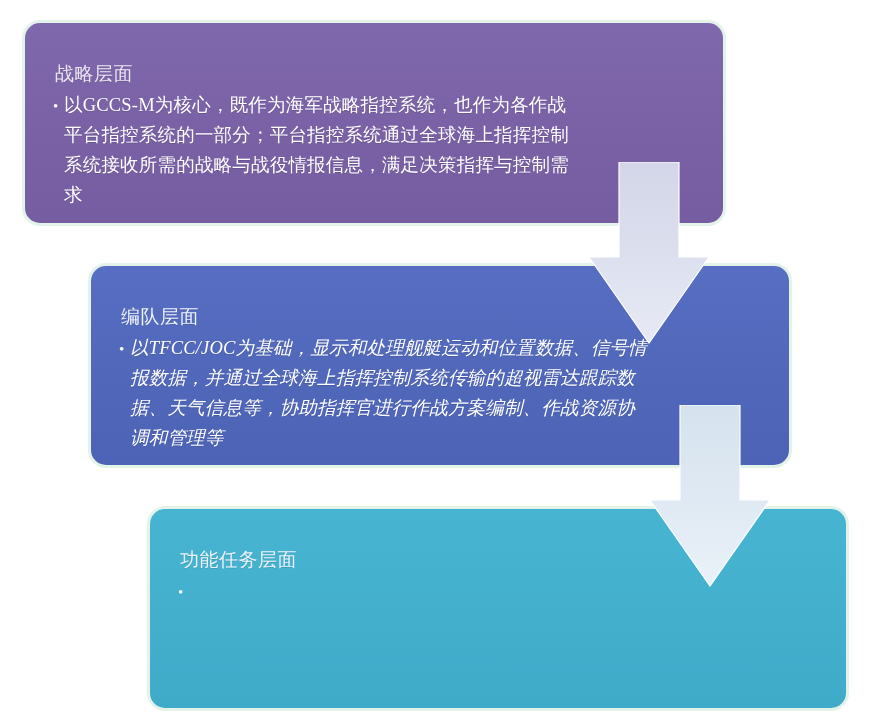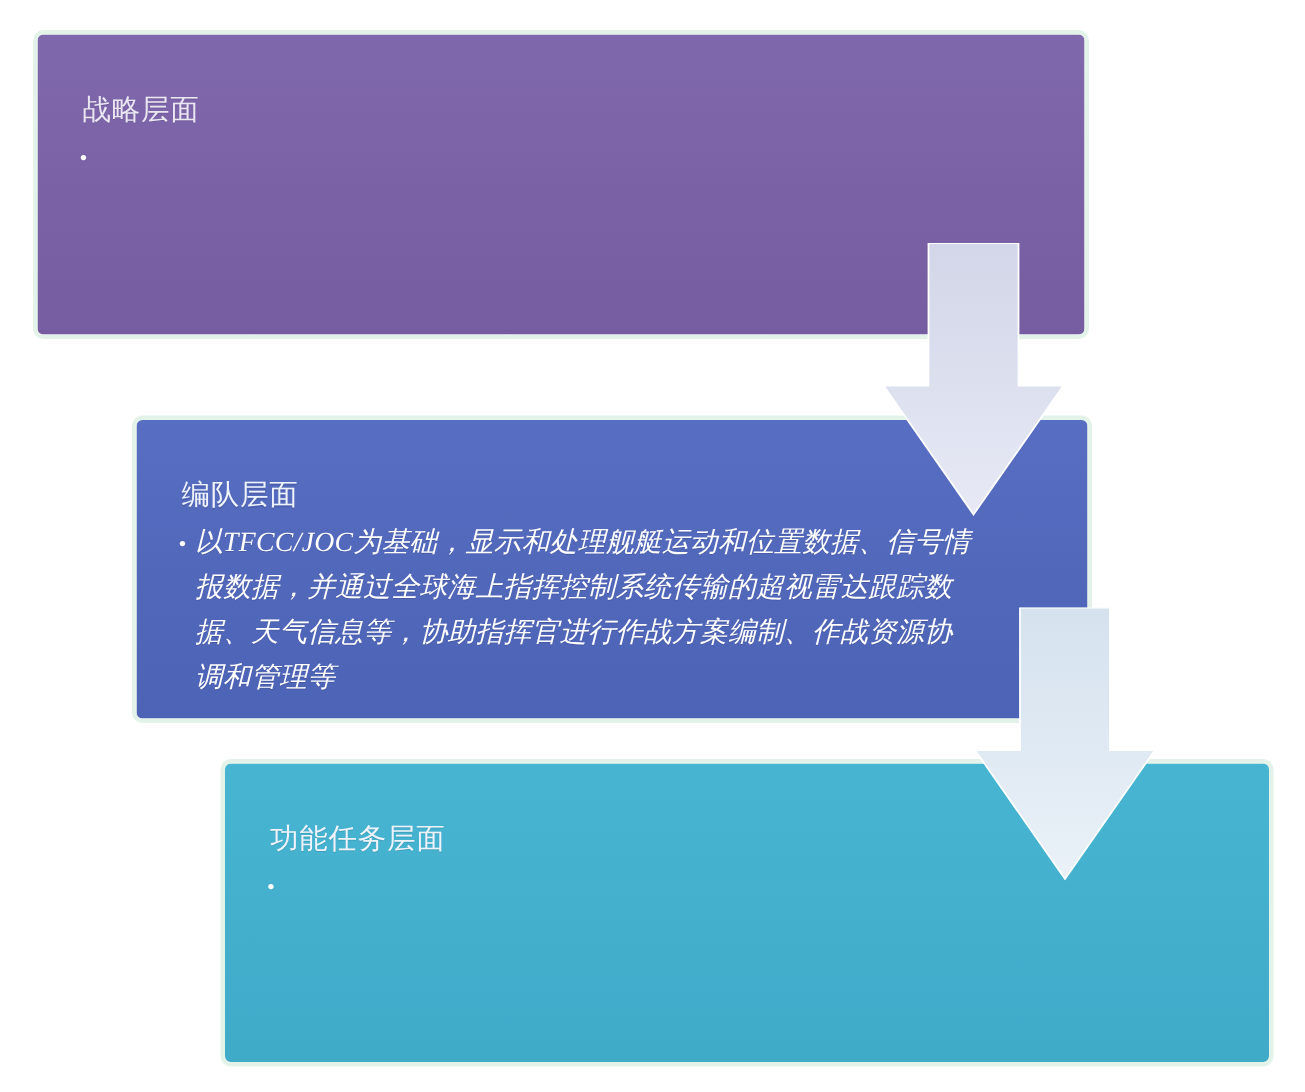--- a/index.html
+++ b/index.html
@@ -14,39 +14,39 @@
     position: relative;
     width: 870px;
     height: 728px;
     background: #ffffff;
     overflow: hidden;
   }
 
   
   .layer-box {
     position: absolute;
-    border-radius: 7px;
+    border-radius: 18px;
     box-sizing: border-box;
     border: 3px solid #e3f3ea;
     box-shadow: 0 0 0 1px rgba(255,255,255,0.65);
     z-index: 3;
     padding: 40px 28px 24px 28px;
   }
   .layer-box.purple {
     left: 22px;
     top: 20px;
     width: 704px;
     height: 206px;
     background: #7b62a8;
     background: linear-gradient(180deg, #8068ad 0%, #7a61a6 55%, #765da2 100%);
   }
   .layer-box.blue {
     left: 88px;
-    top: 277px;
-    width: 640px;
+    top: 263px;
+    width: 704px;
     height: 205px;
     background: #5268bc;
     background: linear-gradient(180deg, #586ec2 0%, #5167ba 55%, #4d63b6 100%);
   }
   .layer-box.teal {
     left: 147px;
     top: 506px;
     width: 702px;
     height: 205px;
     background: #44b0ce;
@@ -105,20 +105,21 @@
 </style>
 </head>
 <body>
 
 <div id="canvas">
 
   <div class="layer-box purple">
     <div class="box-title">战略层面</div>
     <div class="bullet-row">
       <span class="bullet-dot">•</span>
+      <span class="bullet-text">以GCCS-M为核心，既作为海军战略指控系统，也作为各作战平台指控系统的一部分；平台指控系统通过全球海上指挥控制系统接收所需的战略与战役情报信息，满足决策指挥与控制需求</span>
     </div>
   </div>
 
   <div class="arrow" id="arrow-1">
     <svg width="122" height="182" viewBox="0 0 122 182" xmlns="http://www.w3.org/2000/svg">
       <defs>
         <linearGradient id="ag1" x1="0" y1="0" x2="0" y2="1">
           <stop offset="0%" stop-color="#d2d6e8"></stop>
           <stop offset="50%" stop-color="#dcdfee"></stop>
           <stop offset="100%" stop-color="#e7eaf5"></stop>

